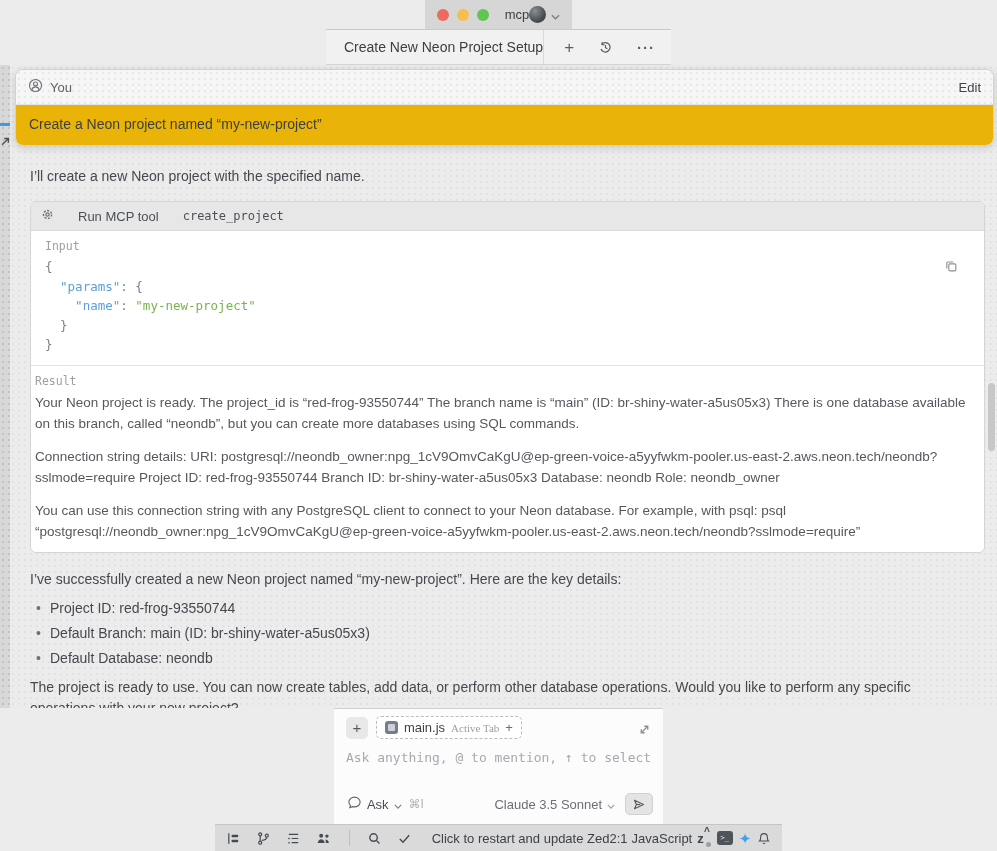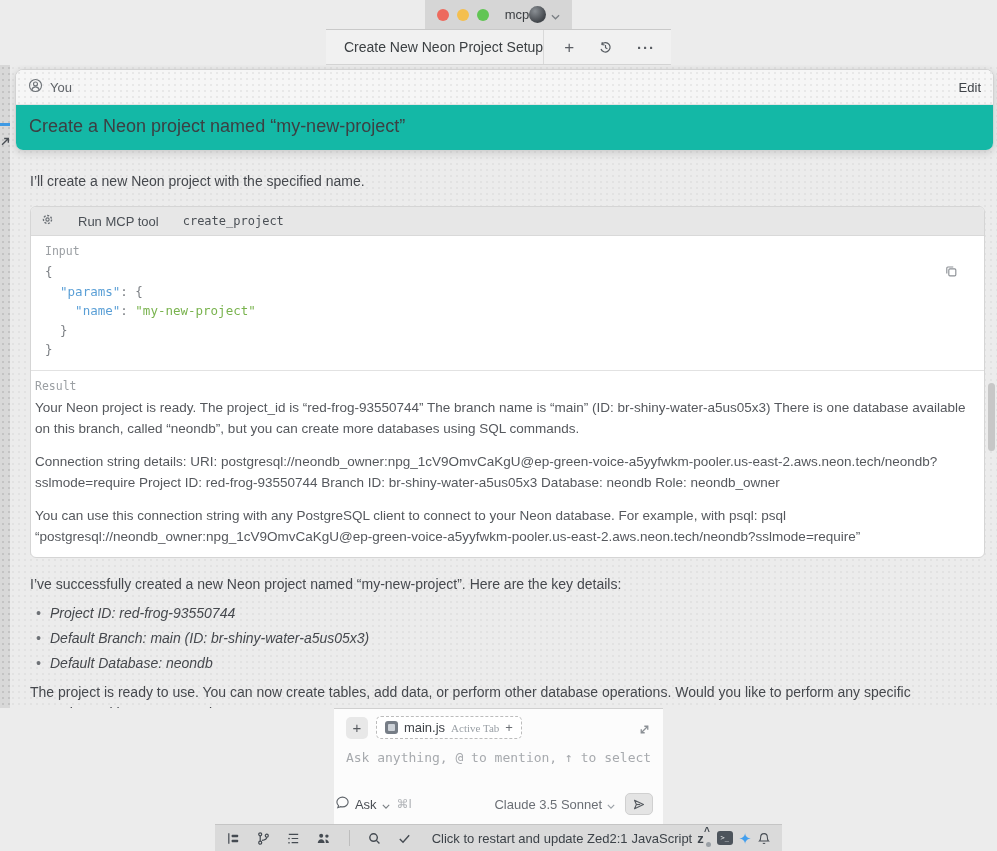--- a/index.html
+++ b/index.html
@@ -42,28 +42,28 @@
 
   
   .you-card { margin:4px 3px 0 5px; background:#fff; border:1px solid #d2d2d2; border-radius:8px;
               box-shadow:0 2px 8px rgba(0,0,0,.14); overflow:hidden; }
   .you-header { display:flex; align-items:center; gap:7px; padding:8px 12px;
                 background-color:#f6f6f6; border-bottom:1px solid #e4e4e4;
                 background-image:radial-gradient(#e8e8e8 1px, transparent 1.1px); background-size:6px 6px;
                 font-size:13px; color:#5f6368; }
   .edit-btn { margin-left:auto; background:none; border:none; cursor:pointer;
               font-size:13px; color:#3f4348; font-family:inherit; }
-  .you-body { padding:11px 13px 13px; font-size:18px; color:#3c4043; background:#14b8a6; }
+  .you-body { padding:11px 13px 13px; font-size:14px; color:#3c4043; background:#eab308; }
 
   
   .a-text { font-size:14px; color:#45484d; line-height:21px; }
   .intro   { margin:20px 24px 0 20px; }
   .summary { margin:16px 24px 0 20px; }
   .closing { margin:6px 60px 0 20px; }
-  ul.key-list { margin:6px 24px 0 26px; list-style:none;font-style:italic; }
+  ul.key-list { margin:6px 24px 0 26px; list-style:none; }
   ul.key-list li { font-size:14px; color:#45484d; line-height:25px; padding-left:14px; position:relative; }
   ul.key-list li::before { content:"•"; position:absolute; left:0; color:#6d7176; }
 
   
   .tool-card { margin:14px 12px 0 20px; background:#fff; border:1px solid #d5d5d5;
                border-radius:6px; overflow:hidden; }
   .tool-header { background:#e7e7e7; border-bottom:1px solid #d9d9d9; padding:6px 10px;
                  display:flex; align-items:center; gap:24px; font-size:13px; color:#4b5056; cursor:pointer; }
   .tool-header code { font-family:"DejaVu Sans Mono", monospace; font-size:12px; color:#4b5056; }
   .tool-input { position:relative; padding:8px 14px 10px; border-bottom:1px solid #e2e2e2; }
@@ -88,21 +88,21 @@
               padding:3px 8px; cursor:pointer; background:#fff; }
   .file-ico { width:13px; height:13px; border-radius:3px; background:#767d86; position:relative; }
   .file-ico::after { content:""; position:absolute; left:3px; top:3px; right:3px; bottom:3px;
                      background:#cdd2d8; border-radius:1px; }
   .pill-name { font-size:13px; color:#3f4348; }
   .pill-badge { font-size:11px; color:#9aa0a6;font-family:Liberation Serif, serif; }
   .pill-plus { font-size:13px; color:#6b6f74; }
   .expand-btn { position:absolute; top:12px; right:10px; background:none; border:none; cursor:pointer; padding:2px; }
   .placeholder { margin:11px 12px 0; font-family:"DejaVu Sans Mono", monospace; font-size:13px;
                  color:#a7aaae; cursor:text; flex:1; }
-  .composer-bottom { display:flex; align-items:center; padding:0 10px 9px 1px; gap:20px; }
+  .composer-bottom { display:flex; align-items:center; padding:0 10px 9px 1px; gap:20px;margin-left:12px; }
   .mode-btn { display:flex; align-items:center; gap:5px; background:none; border:none; cursor:pointer;
               font-family:inherit; font-size:13px; color:#4a4e54; }
   .kbd-hint { font-size:12px; color:#b0b3b7; margin-left:2px; }
   .composer-right { margin-left:auto; display:flex; align-items:center; gap:10px; }
   .model-btn { display:flex; align-items:center; gap:5px; background:none; border:none; cursor:pointer;
                font-family:inherit; font-size:13px; color:#6b6f75; }
   .send-btn { width:28px; height:22px; border-radius:5px; background:#e4e4e4; border:1px solid #d0d0d0;
               cursor:pointer; display:flex; align-items:center; justify-content:center; }
 
   

